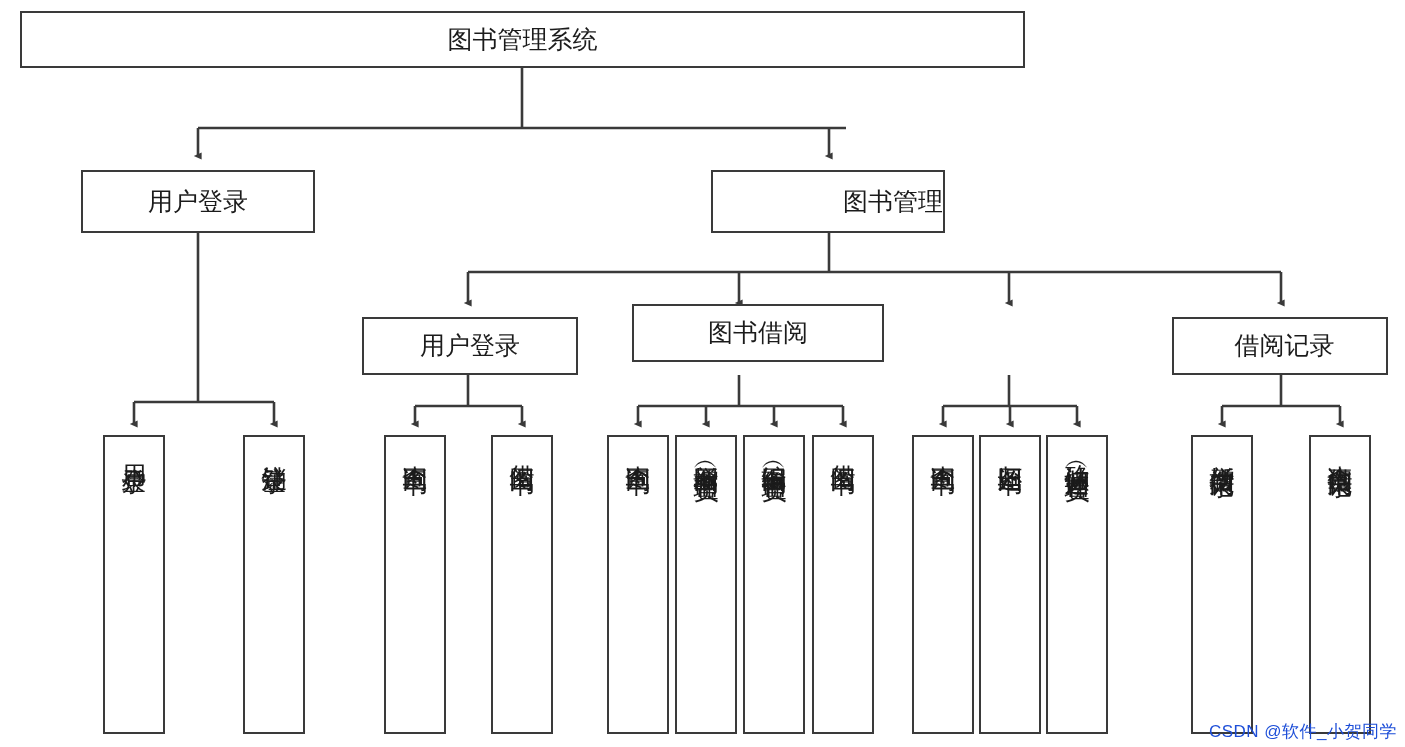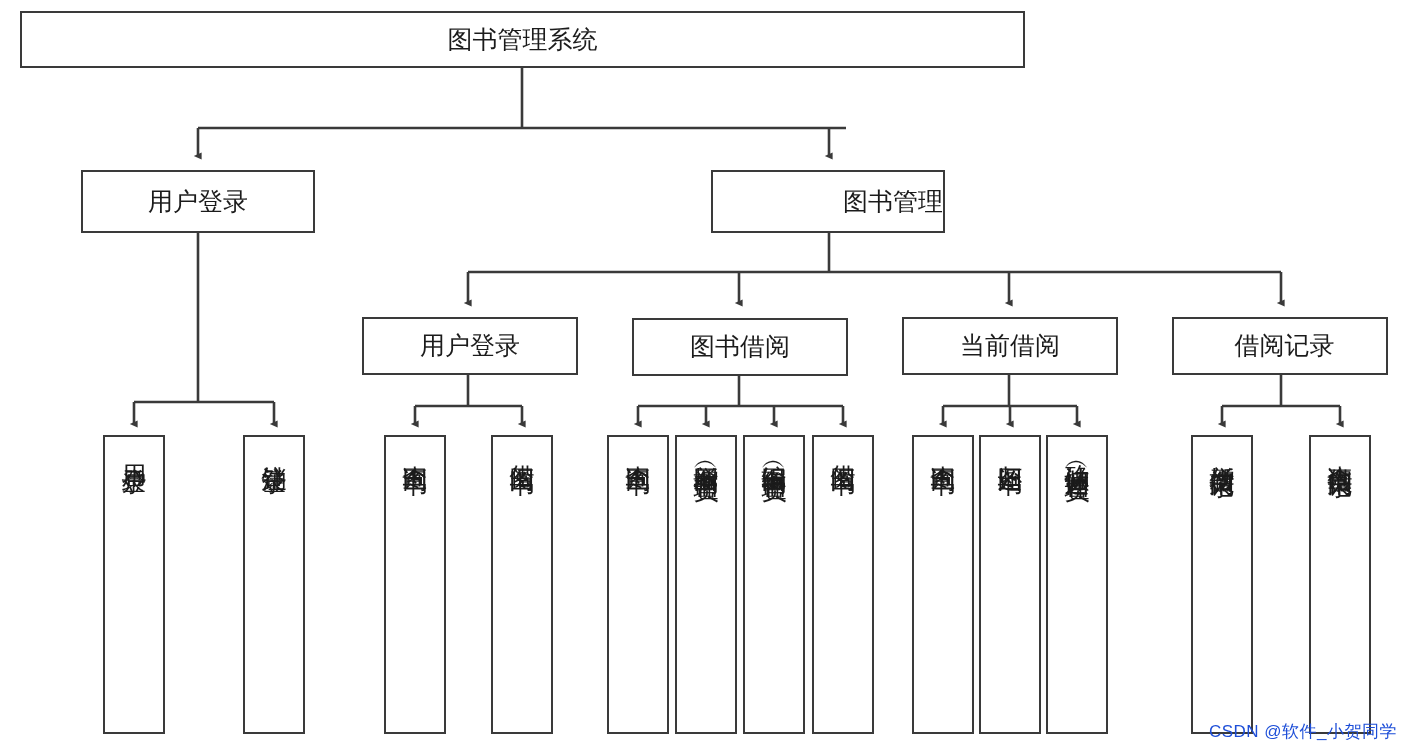--- a/index.html
+++ b/index.html
@@ -137,25 +137,22 @@
   <div class="node horiz" style="left:81px; top:170px; width:234px; height:63px;">
     <span class="node-label">用户登录</span>
   </div>
   <div class="node horiz" style="left:711px; top:170px; width:234px; height:63px;justify-content:flex-end;">
     <span class="node-label">图书管理</span>
   </div>
 
   <div class="node horiz" style="left:362px; top:317px; width:216px; height:58px;">
     <span class="node-label">用户登录</span>
   </div>
-  <div class="node horiz" style="left:632px; top:318px; width:216px; height:58px;">
+  <div class="node horiz" style="left:632px; top:304px; width:252px; height:58px;">
     <span class="node-label">图书借阅</span>
-  </div>
-  <div class="node horiz" style="left:902px; top:317px; width:216px; height:58px;">
-    <span class="node-label">当前借阅</span>
   </div>
   <div class="node horiz" style="left:1172px; top:317px; width:216px; height:58px;padding-left:9px;">
     <span class="node-label">借阅记录</span>
   </div>
 
   <div class="node vert" style="left:103px; top:435px; width:62px; height:299px;">
     <span class="node-label">用户登录</span>
   </div>
   <div class="node vert" style="left:243px; top:435px; width:62px; height:299px;">
     <span class="node-label">注销登录</span>

